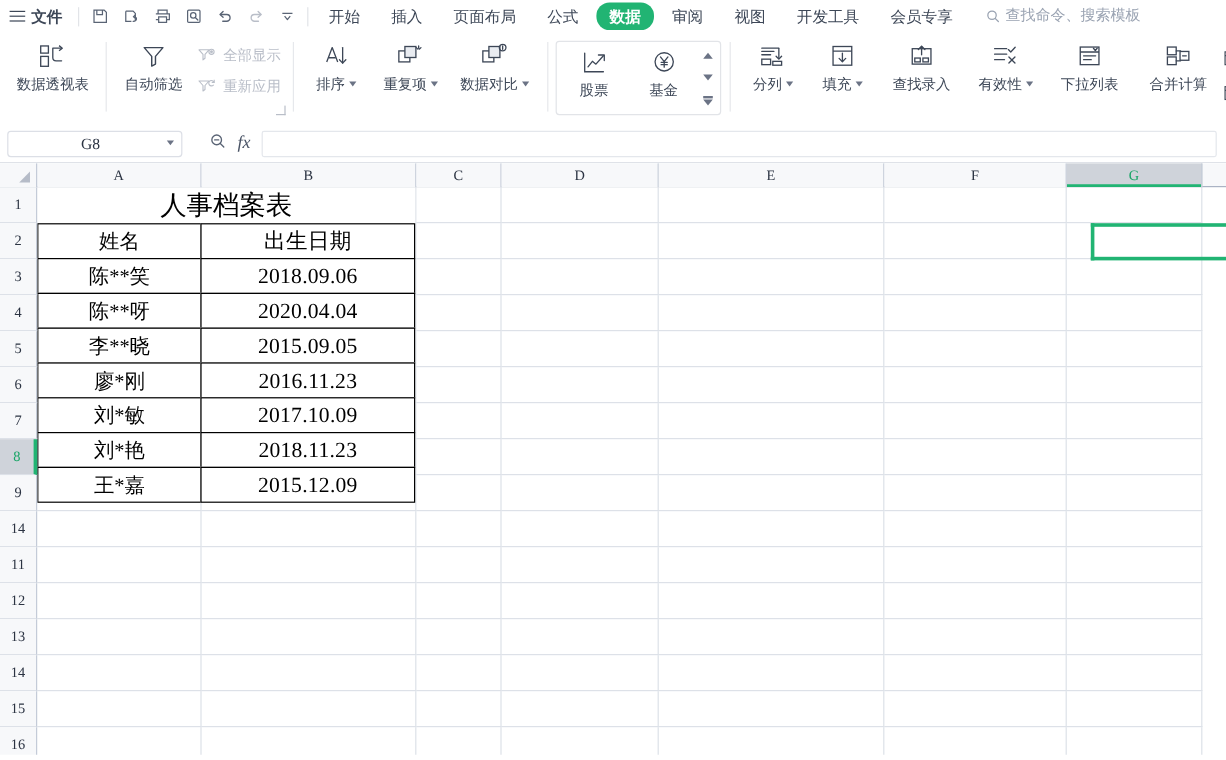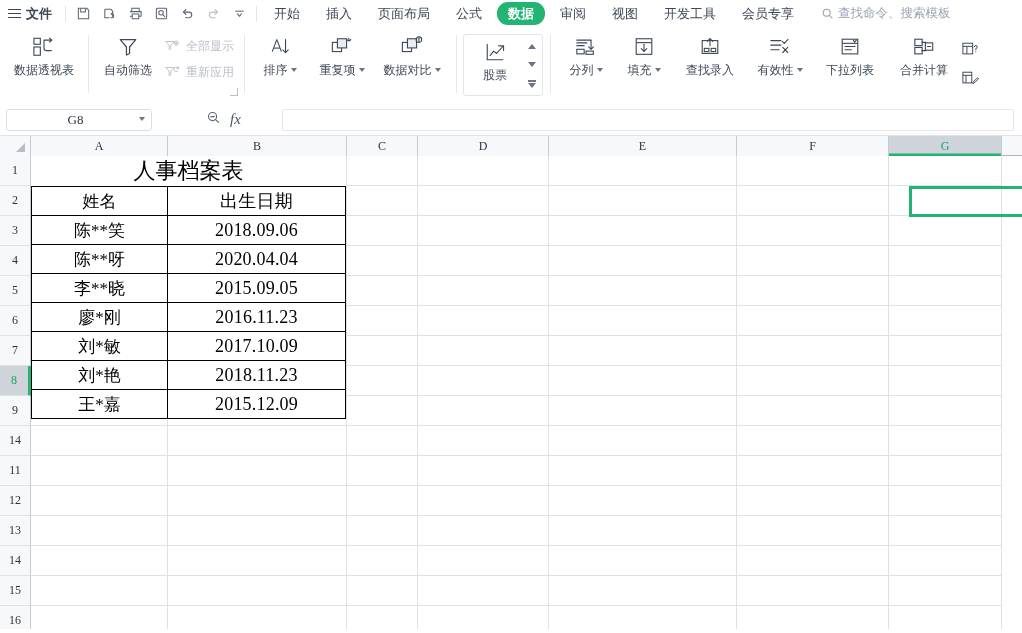--- a/index.html
+++ b/index.html
@@ -156,21 +156,20 @@
   .tri-both { display:flex; flex-direction:column; gap:1px; }
 
   
   #formulabar {
     height: 32px;
     background: #ffffff;
     display: flex;
     align-items: center;
     padding: 0 6px;
     border-bottom: 1px solid #dfe2e8;
-    gap: 32px;
   }
   #namebox {
     width: 146px; height: 22px;
     border: 1px solid #dcdfe6;
     border-radius: 3px;
     background: #ffffff;
     display: flex; align-items: center;
     padding: 0 6px;
     font-size: 12.5px;
     color: #2b3342;
@@ -499,20 +498,33 @@
       <div class="rbtn">
         <span class="ico">
           <svg width="23" height="22" viewBox="0 0 24 24" fill="none" stroke="#3d4757" stroke-width="1.2">
             <path d="M3 3.5v17h17" stroke-linecap="round"></path>
             <path d="M6 16l4-5 3.2 2.6L20 6" stroke-linejoin="round" stroke-linecap="round"></path>
             <path d="M15.5 5.3H20.8V10.3" stroke-linejoin="round" stroke-linecap="round"></path>
           </svg>
         </span>
         <span class="lbl">
           <span>股票</span>
+        </span>
+      </div>
+      <div class="rbtn">
+        <span class="ico">
+          <svg width="23" height="22" viewBox="0 0 24 24" fill="none" stroke="#3d4757" stroke-width="1.2">
+            <circle cx="12" cy="11.5" r="8.3"></circle>
+            <path d="M8.6 7l3.4 4.3L15.4 7" stroke-linecap="round" stroke-linejoin="round"></path>
+            <path d="M12 11.3v5" stroke-linecap="round"></path>
+            <path d="M9.2 11.9h5.6M9.2 14.1h5.6" stroke-linecap="round"></path>
+          </svg>
+        </span>
+        <span class="lbl">
+          <span>基金</span>
         </span>
       </div>
       <div class="spinner">
         <div class="tri-up"></div>
         <div class="tri-dn"></div>
         <div class="tri-both">
           <div style="width:8px;height:1.3px;background:#6b7385;"></div>
           <div class="tri-dn"></div>
         </div>
       </div>

